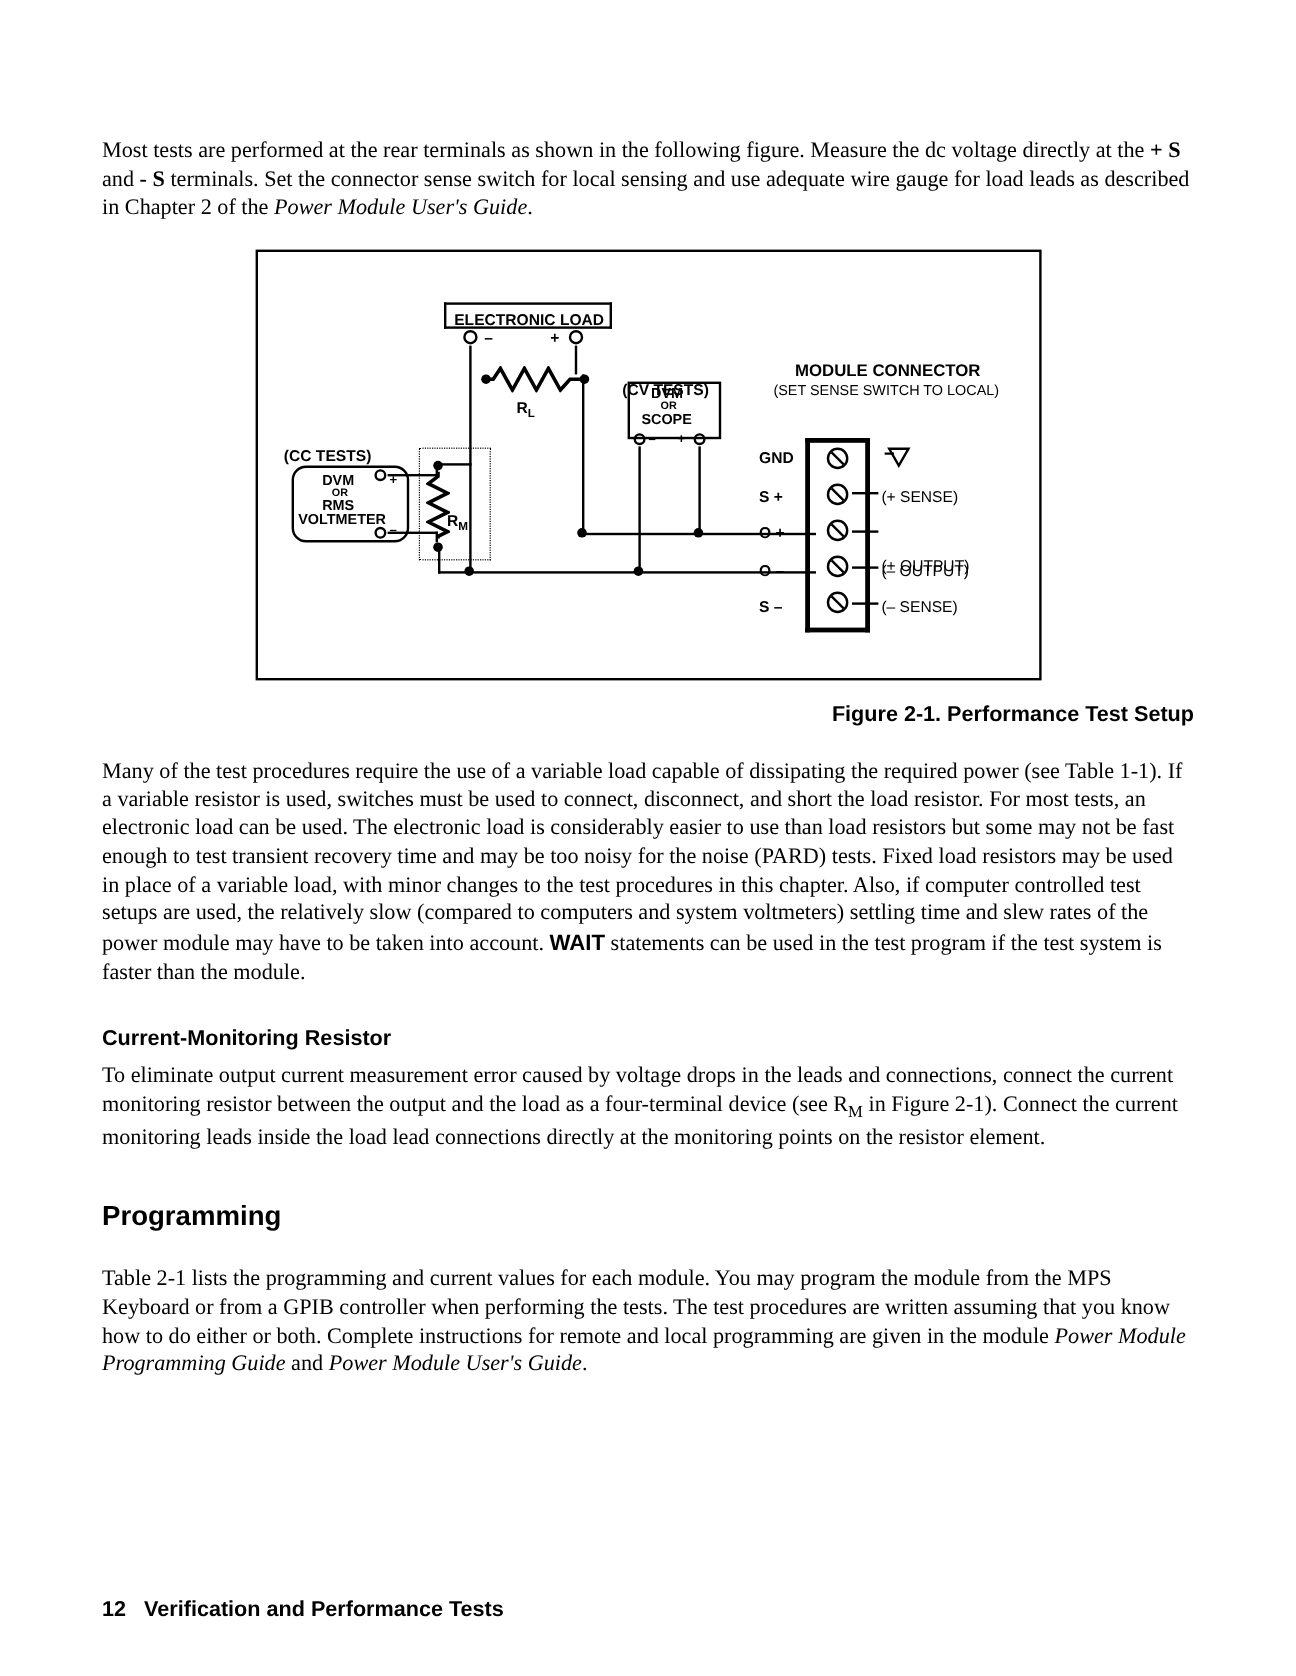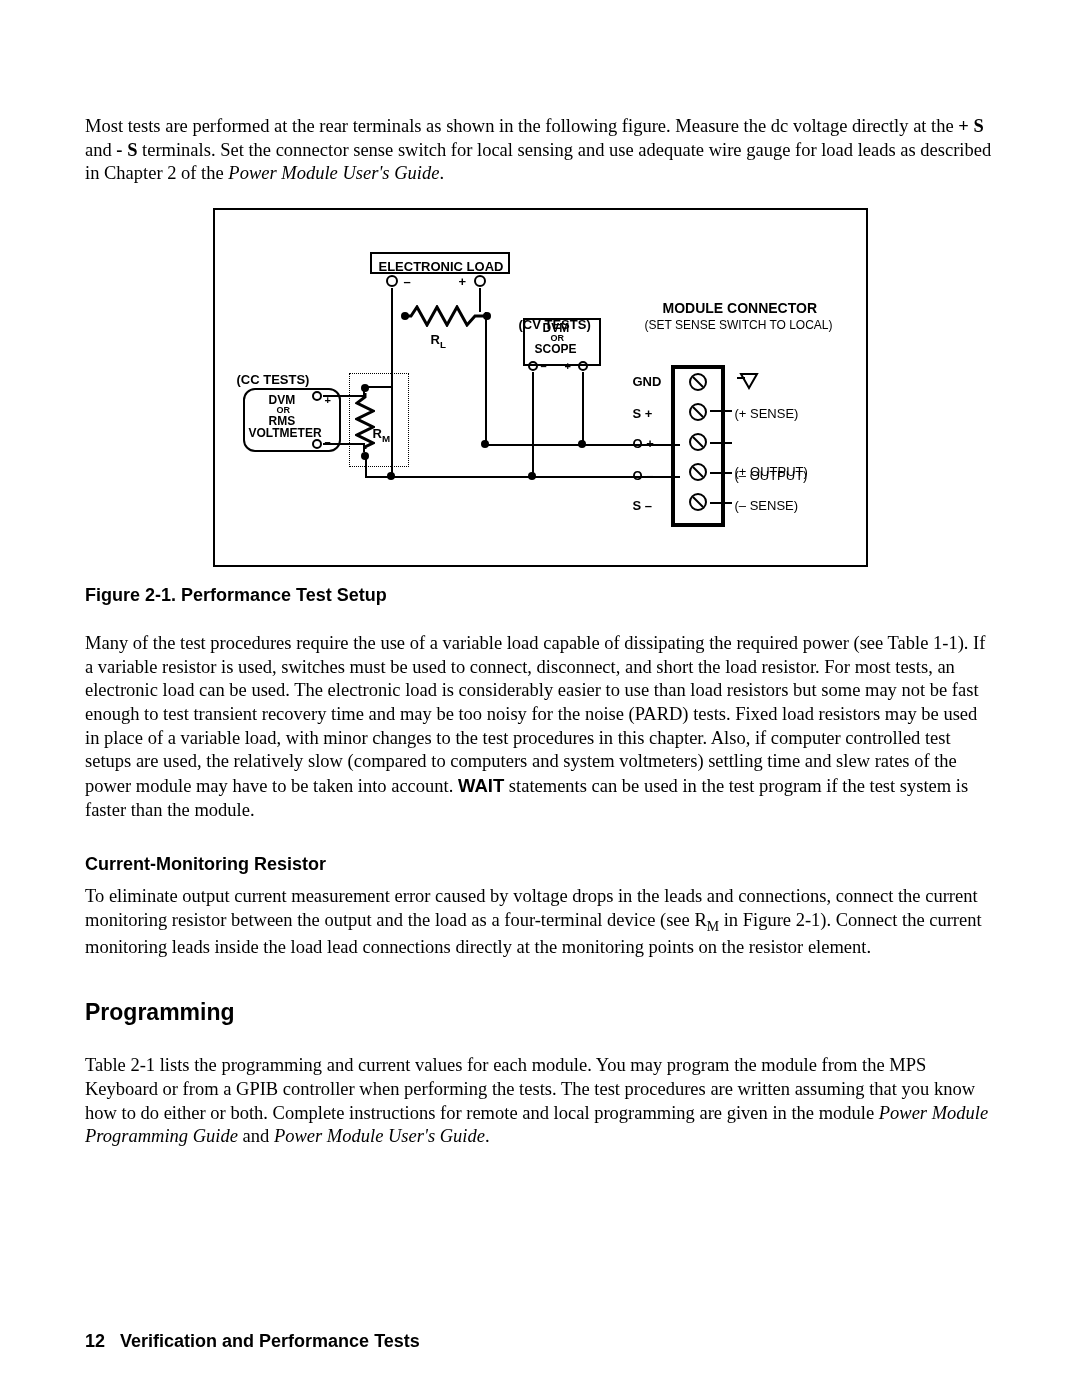--- a/index.html
+++ b/index.html
@@ -42,21 +42,21 @@
     justify-content: center;
     margin: 22px 0 18px 0;
   }
   .fig-box {
     border: 2px solid #000;
     width: 651px;
     height: 355px;
     position: relative;
   }
   .fig-caption {
-    text-align: left;
+    text-align: right;
     font-family: Arial, Helvetica, sans-serif;
     font-weight: bold;
     font-size: 18px;
     margin: 10px 0 26px 0;
   }
   .footer {
     position: absolute;
     left: 85px;
     bottom: 45px;
     font-family: Arial, Helvetica, sans-serif;

